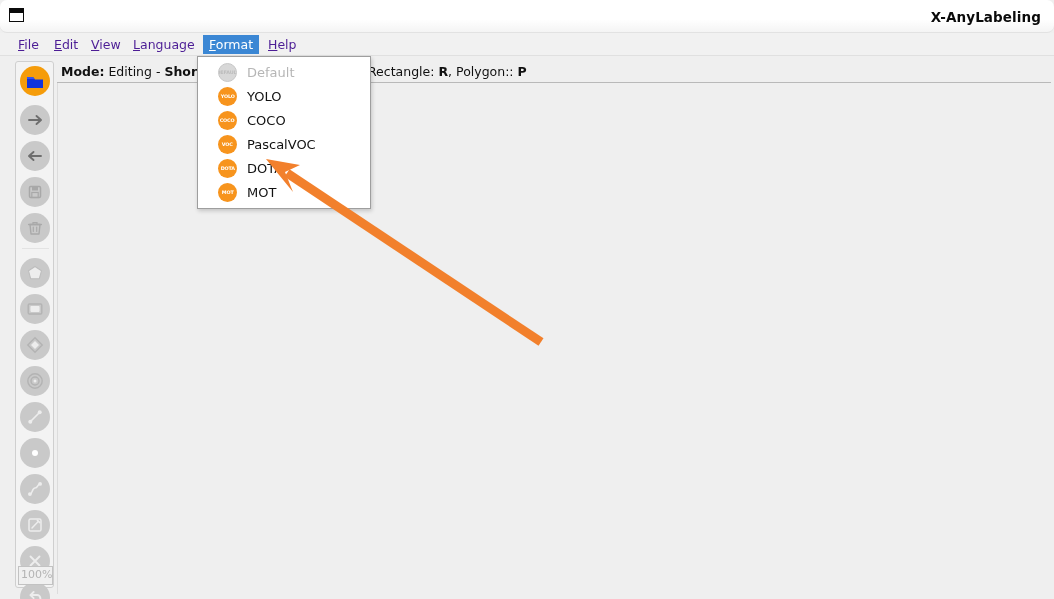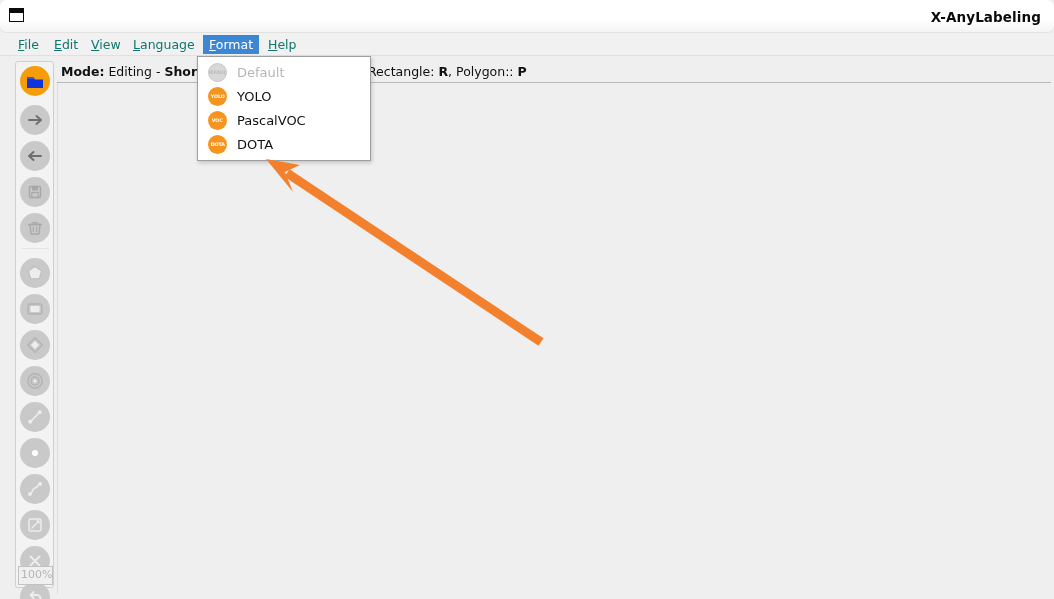--- a/index.html
+++ b/index.html
@@ -68,21 +68,21 @@
     border-bottom: 1px solid #e0e0e0;
     box-sizing: border-box;
   }
   .menu-item {
     position: absolute;
     top: 2px;
     height: 19px;
     line-height: 19px;
     padding: 0 6px;
     font-size: 12.5px;
-    color: #0f766e;
+    color: #4c1d95;
     white-space: nowrap;
     cursor: default;
   }
   .menu-item u { text-decoration: underline; }
   .menu-item.active {
     background: #3b87d4;
     color: #ffffff;
   }
 
   
@@ -182,21 +182,21 @@
     box-shadow: 1px 2px 4px rgba(0,0,0,0.18);
     padding: 3px 0 4px 0;
     box-sizing: border-box;
     z-index: 40;
   }
   .dd-item {
     position: relative;
     height: 24px;
     display: flex;
     align-items: center;
-    padding-left: 10px;
+    padding-left: 20px;
     box-sizing: border-box;
     cursor: default;
   }
   .dd-icon {
     width: 19px; height: 19px;
     border-radius: 50%;
     background: #f7941d;
     flex: 0 0 auto;
     display: flex;
     align-items: center;
@@ -405,29 +405,41 @@
       <span class="dd-label">Default</span>
     </div>
     <div class="dd-item">
       <span class="dd-icon">
           <span>YOLO</span>
         </span>
       <span class="dd-label">YOLO</span>
     </div>
     <div class="dd-item">
       <span class="dd-icon">
+          <span>COCO</span>
+        </span>
+      <span class="dd-label">COCO</span>
+    </div>
+    <div class="dd-item">
+      <span class="dd-icon">
           <span>VOC</span>
         </span>
       <span class="dd-label">PascalVOC</span>
     </div>
     <div class="dd-item">
       <span class="dd-icon">
           <span>DOTA</span>
         </span>
       <span class="dd-label">DOTA</span>
+    </div>
+    <div class="dd-item">
+      <span class="dd-icon">
+          <span>MOT</span>
+        </span>
+      <span class="dd-label">MOT</span>
     </div>
   </div>
 
   <svg class="arrow-layer" viewBox="0 0 1054 599">
     <path d="M541 342 L287 173" stroke="#f2802c" stroke-width="9" stroke-linecap="butt" fill="none"></path>
     <path d="M266 159 L300 165 L285 172 L293 192 Z" fill="#f2802c"></path>
   </svg>
 
 
 </div>

